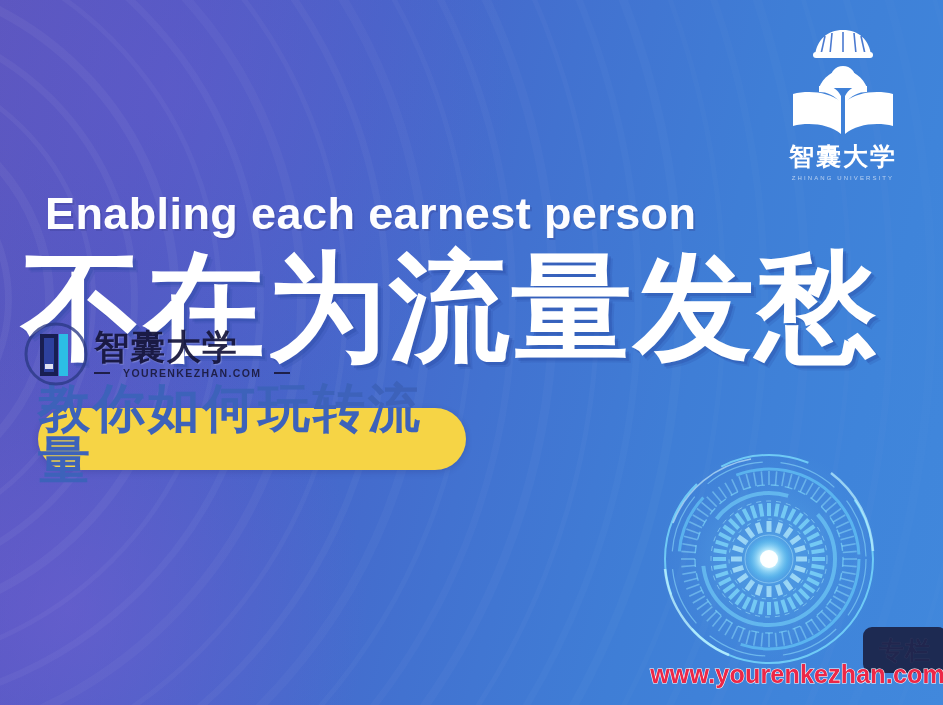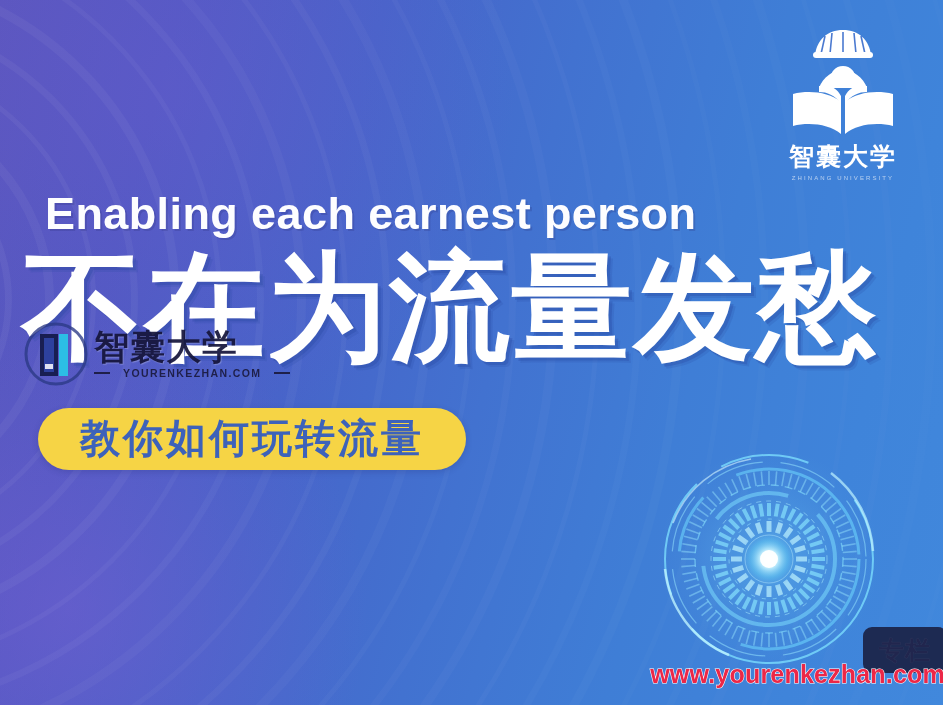--- a/index.html
+++ b/index.html
@@ -81,23 +81,23 @@
 
   .pill{
     position:absolute;left:38px;top:408px;
     width:428px;height:62px;
     border-radius:32px;
     background:#f6d445;
     display:flex;align-items:center;justify-content:center;
     box-shadow:0 2px 6px rgba(30,40,110,.22);
   }
   .pill span{
-    font-size:40px;font-weight:bold;color:#3d62ba;
+    font-size:52px;font-weight:bold;color:#3d62ba;
     letter-spacing:3px;line-height:1;
-    font-family:Liberation Serif, serif;
+    font-family:Liberation Mono, monospace;
   }
 
   
   .watermark{
     position:absolute;left:20px;top:318px;
     display:flex;align-items:center;gap:6px;
     opacity:.93;pointer-events:none;
   }
   .wm-ring{position:relative;width:72px;height:72px;flex:0 0 auto;}
   .wm-text{position:relative;margin-left:-4px;}

